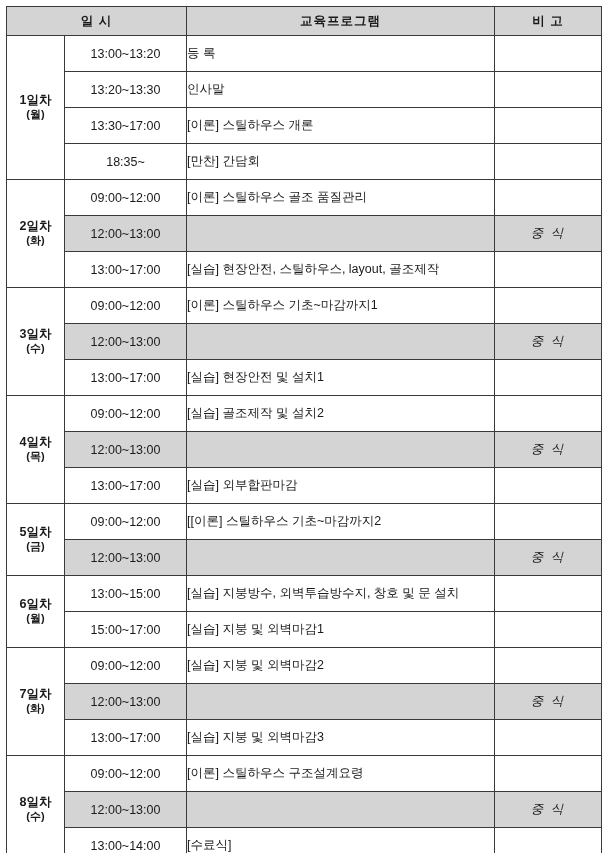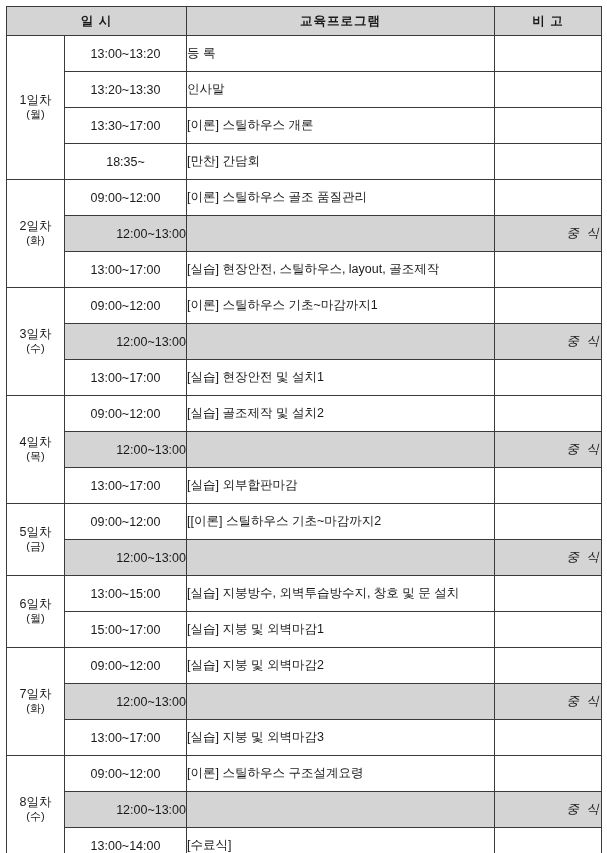--- a/index.html
+++ b/index.html
@@ -45,20 +45,21 @@
   col.c-time  { width: 122px; }
   col.c-prog  { width: 308px; }
   col.c-note  { width: 107px; }
 
   td.day {
     text-align: center;
     font-size: 12.5px;
     line-height: 1.25;
     background: #ffffff;
     padding: 2px 0;
+    font-weight: bold;
   }
   td.day .d1 { display: block; }
   td.day .d2 { display: block; font-size: 11px; }
 
   td.time {
     text-align: center;
     font-size: 12.5px;
     height: 35px;
   }
   td.prog {
@@ -72,21 +73,20 @@
     text-align: center;
     font-size: 12.5px;
     letter-spacing: 2px;
     height: 35px;
     font-style: italic;
   }
   tr.lunch td.time,
   tr.lunch td.prog,
   tr.lunch td.note {
     background: #d4d4d4;
-    text-align: right;
   }
 </style>
 </head>
 <body>
 
 <div class="page">
   <table class="schedule">
     <colgroup>
       <col class="c-day">
       <col class="c-time">

